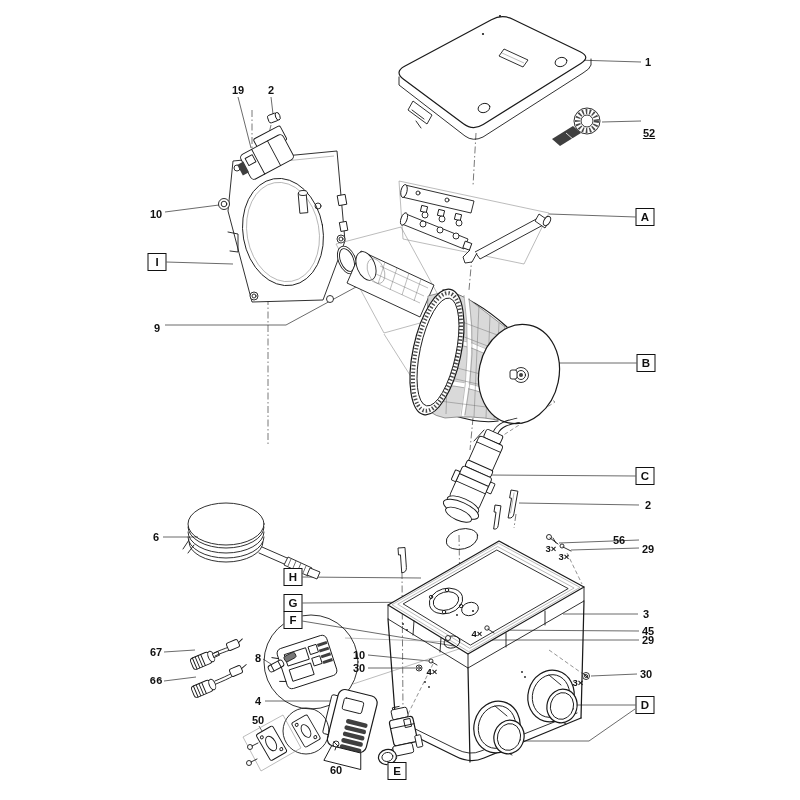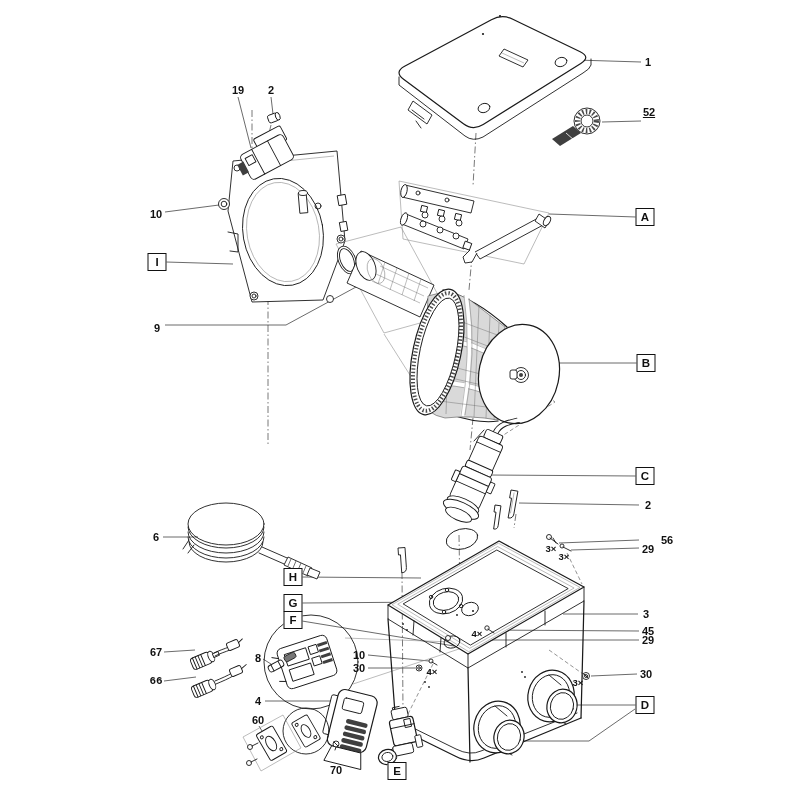--- a/index.html
+++ b/index.html
@@ -434,41 +434,41 @@
     <g transform="translate(236,671) rotate(-23)">
       <rect class="sw" x="-6" y="-4" width="12" height="8" rx="2"></rect>
       <path class="s" d="M6,0 L12,-2"></path>
     </g>
   </g>
 
 </svg>
 
 <div id="callout-layer">
       <div class="callout number" style="left: 648px; top: 62px;">1</div>
-      <div class="callout number" style="left: 649px; top: 112px; text-decoration: underline;">52</div>
+      <div class="callout number" style="left: 649px; top: 133px; text-decoration: underline;">52</div>
       <div class="callout number" style="left: 238px; top: 90px;">19</div>
       <div class="callout number" style="left: 271px; top: 90px;">2</div>
       <div class="callout number" style="left: 156px; top: 214px;">10</div>
       <div class="callout number" style="left: 157px; top: 328px;">9</div>
       <div class="callout number" style="left: 648px; top: 505px;">2</div>
-      <div class="callout number" style="left: 667px; top: 540px;">56</div>
+      <div class="callout number" style="left: 619px; top: 540px;">56</div>
       <div class="callout number" style="left: 648px; top: 549px;">29</div>
       <div class="callout number" style="left: 156px; top: 537px;">6</div>
       <div class="callout number" style="left: 646px; top: 614px;">3</div>
       <div class="callout number" style="left: 648px; top: 631px;">45</div>
       <div class="callout number" style="left: 648px; top: 640px;">29</div>
       <div class="callout number" style="left: 646px; top: 674px;">30</div>
       <div class="callout number" style="left: 359px; top: 655px;">10</div>
       <div class="callout number" style="left: 359px; top: 668px;">30</div>
       <div class="callout number" style="left: 156px; top: 652px;">67</div>
       <div class="callout number" style="left: 156px; top: 681px; font-family: Liberation Mono, monospace;">66</div>
       <div class="callout number" style="left: 258px; top: 658px;">8</div>
       <div class="callout number" style="left: 258px; top: 701px;">4</div>
-      <div class="callout number" style="left: 258px; top: 720px;">60</div>
-      <div class="callout number" style="left: 336px; top: 770px;">70</div>
+      <div class="callout number" style="left: 258px; top: 720px;">50</div>
+      <div class="callout number" style="left: 336px; top: 770px;">60</div>
       <div class="callout letter" style="left: 645px; top: 217px;">A</div>
       <div class="callout letter" style="left: 646px; top: 363px;">B</div>
       <div class="callout letter" style="left: 645px; top: 476px;">C</div>
       <div class="callout letter" style="left: 645px; top: 705px;">D</div>
       <div class="callout letter" style="left: 397px; top: 771px;">E</div>
       <div class="callout letter" style="left: 293px; top: 620px;">F</div>
       <div class="callout letter" style="left: 293px; top: 603px;">G</div>
       <div class="callout letter" style="left: 293px; top: 577px;">H</div>
       <div class="callout letter" style="left: 157px; top: 262px;">I</div>
       <div class="callout qty" style="left: 551px; top: 548px;">3×</div>

